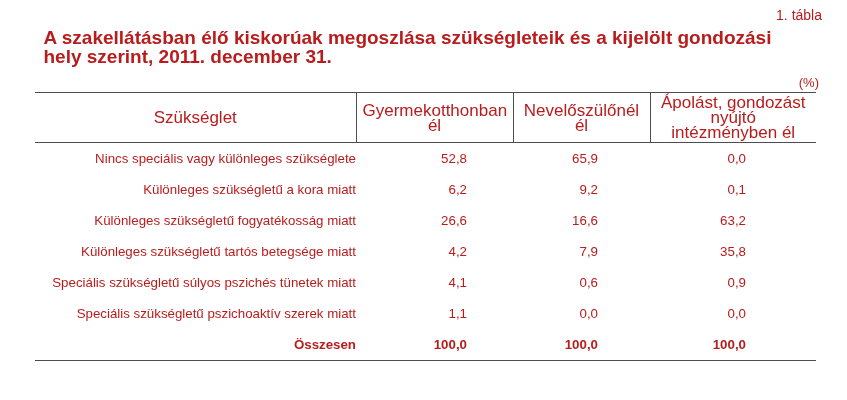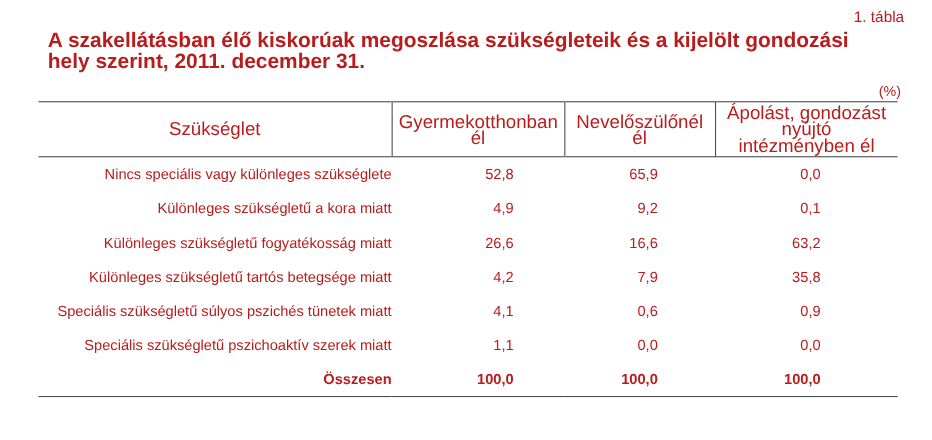--- a/index.html
+++ b/index.html
@@ -113,21 +113,21 @@
     </thead>
     <tbody>
       <tr>
         <td class="label-cell">Nincs speciális vagy különleges szükséglete</td>
         <td class="num-cell num-c1">52,8</td>
         <td class="num-cell num-c2">65,9</td>
         <td class="num-cell num-c3">0,0</td>
       </tr>
       <tr>
         <td class="label-cell">Különleges szükségletű a kora miatt</td>
-        <td class="num-cell num-c1">4,9</td>
+        <td class="num-cell num-c1">6,2</td>
         <td class="num-cell num-c2">9,2</td>
         <td class="num-cell num-c3">0,1</td>
       </tr>
       <tr>
         <td class="label-cell">Különleges szükségletű fogyatékosság miatt</td>
         <td class="num-cell num-c1">26,6</td>
         <td class="num-cell num-c2">16,6</td>
         <td class="num-cell num-c3">63,2</td>
       </tr>
       <tr>

